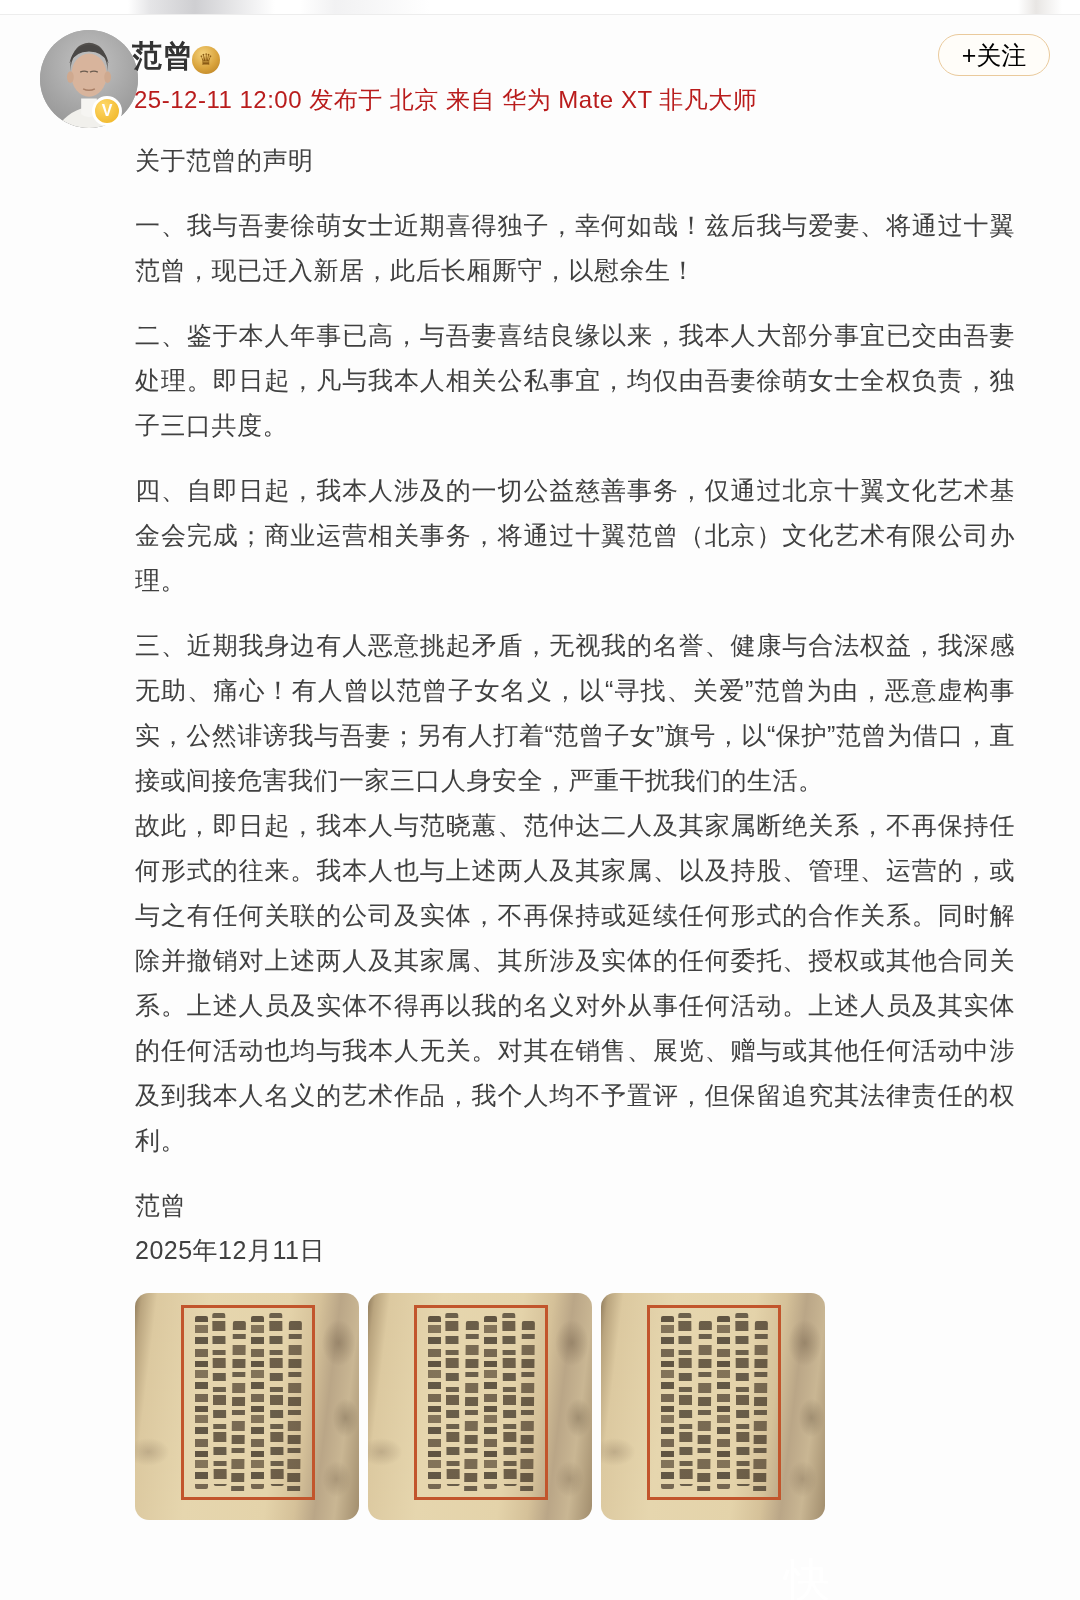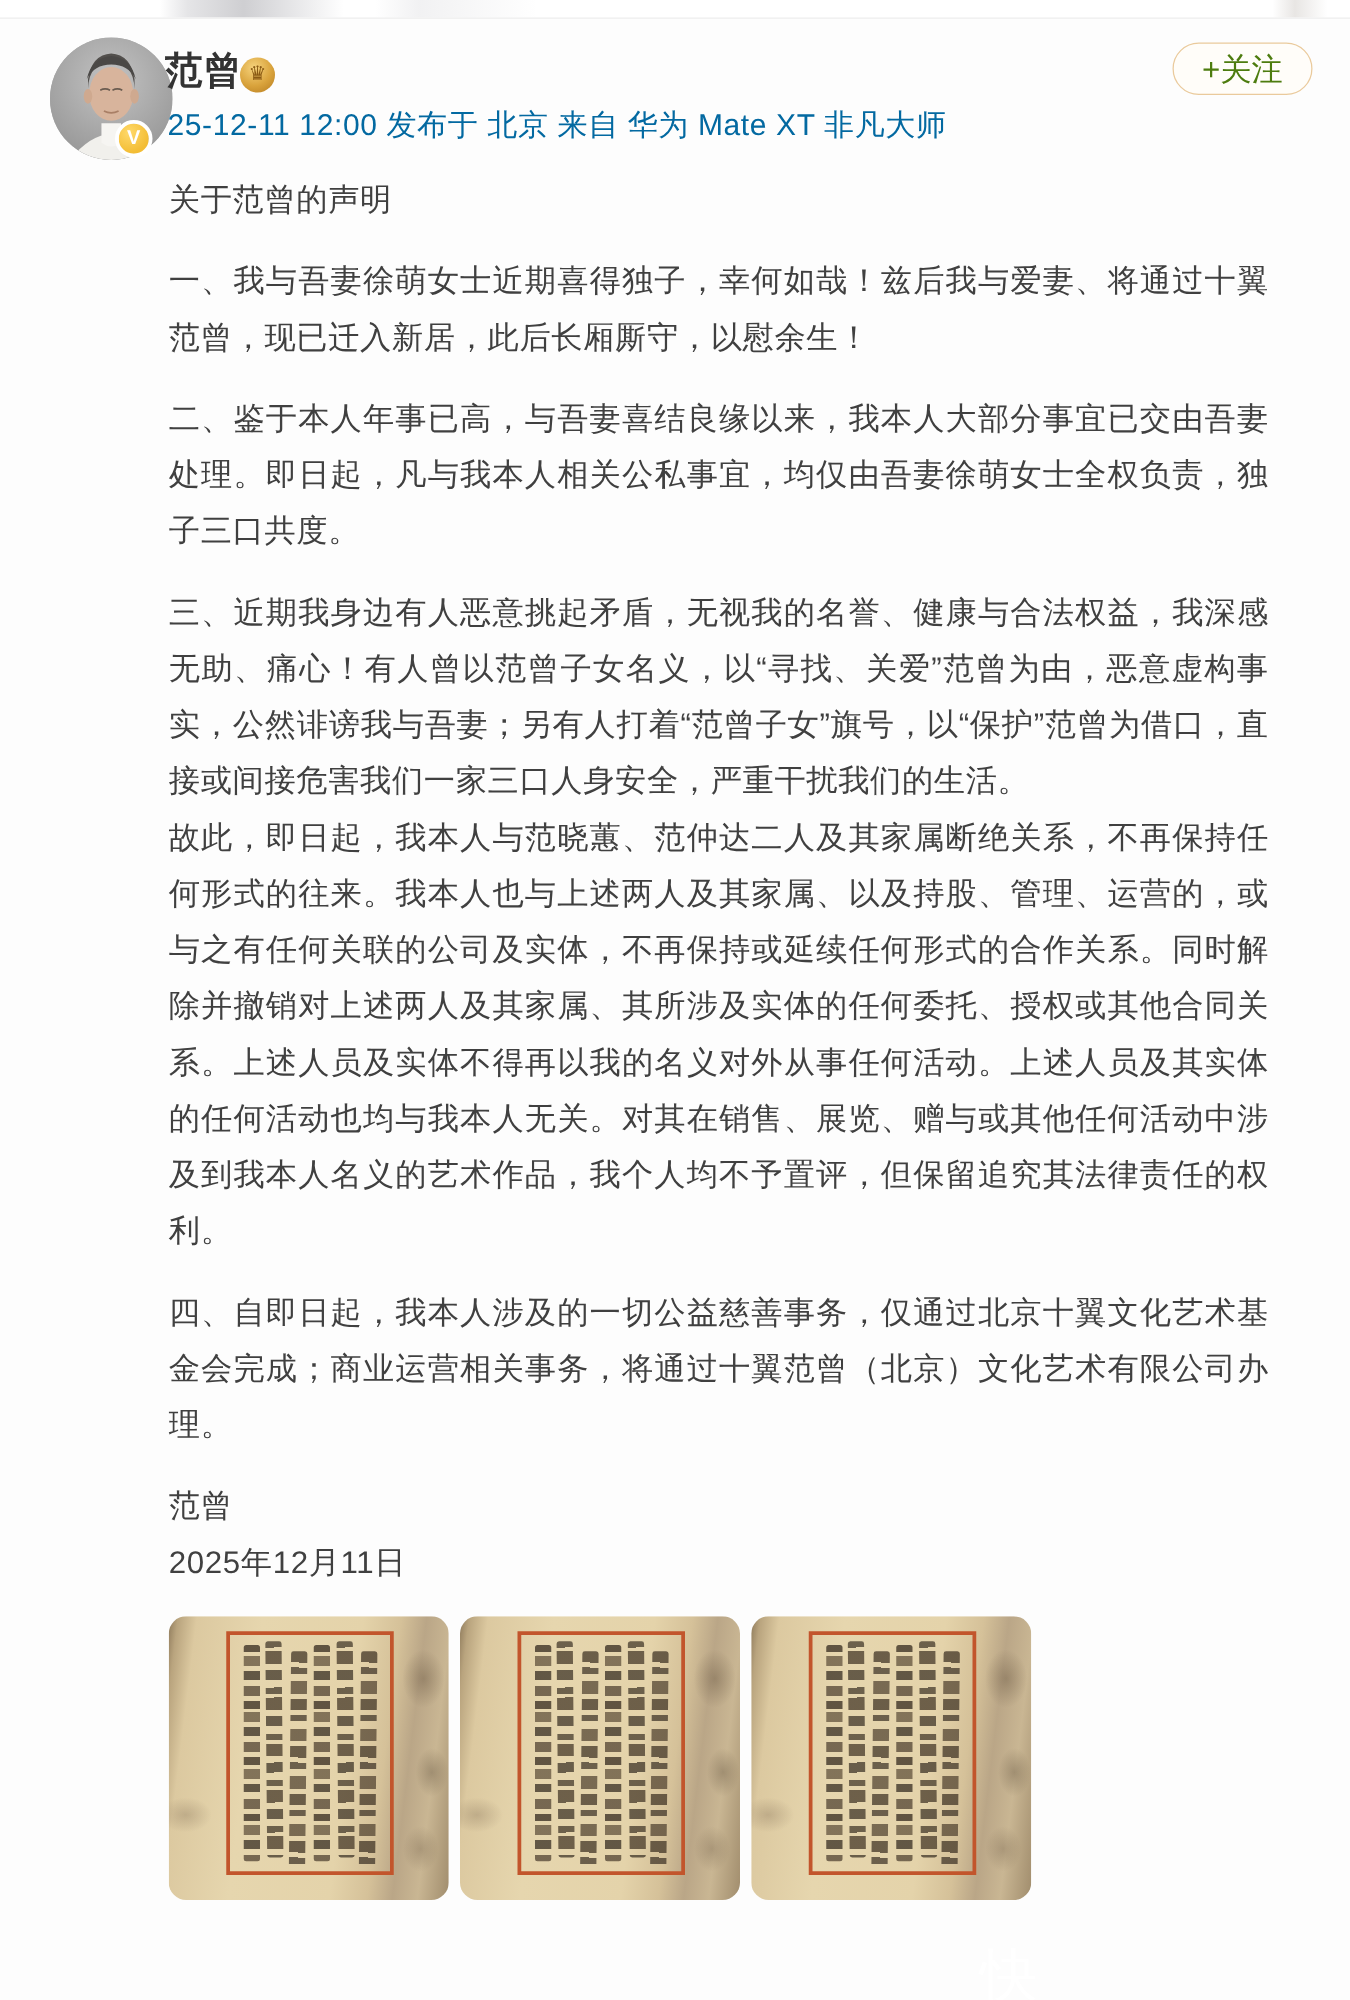--- a/index.html
+++ b/index.html
@@ -36,27 +36,27 @@
     font-size:30px;font-weight:bold;color:#333;letter-spacing:1px;
   }
   .crown-badge{
     position:absolute;left:192px;top:46px;width:28px;height:28px;border-radius:50%;
     background:radial-gradient(circle at 40% 30%, #f6d37c, #d9a33c 55%, #b97f22 95%);
     display:flex;align-items:center;justify-content:center;
     color:#8a5a14;font-size:16px;line-height:1;
   }
   .post-meta{
     position:absolute;left:134px;top:84px;
-    font-size:24px;color:#0369a1;letter-spacing:.5px;white-space:nowrap;
+    font-size:24px;color:#b91c1c;letter-spacing:.5px;white-space:nowrap;
   }
   .follow-btn{
     position:absolute;left:938px;top:34px;width:112px;height:42px;box-sizing:border-box;
     border:1px solid #eaca9c;border-radius:21px;background:#fffdf9;
     display:flex;align-items:center;justify-content:center;
-    color:#4d7c0f;font-size:25px;cursor:pointer;
+    color:#000000;font-size:25px;cursor:pointer;
   }
   
   .article{
     position:absolute;left:135px;top:126px;width:880px;
     font-size:25px;line-height:45px;color:#404040;
     letter-spacing:.5px;text-align:justify;
   }
   .article p{margin:12px 0 20px 0;}
   .article .cont{display:block;}
   
@@ -136,25 +136,25 @@
 <div class="crown-badge">♛</div>
 
 <div class="post-meta">25-12-11 12:00 发布于 北京 来自 华为 Mate XT 非凡大师</div>
 
 <div class="follow-btn">+关注</div>
 
 <div class="article">
   <p>关于范曾的声明</p>
   <p>一、我与吾妻徐萌女士近期喜得独子，幸何如哉！兹后我与爱妻、将通过十翼范曾，现已迁入新居，此后长厢厮守，以慰余生！</p>
   <p>二、鉴于本人年事已高，与吾妻喜结良缘以来，我本人大部分事宜已交由吾妻处理。即日起，凡与我本人相关公私事宜，均仅由吾妻徐萌女士全权负责，独子三口共度。</p>
+  <p>四、自即日起，我本人涉及的一切公益慈善事务，仅通过北京十翼文化艺术基金会完成；商业运营相关事务，将通过十翼范曾（北京）文化艺术有限公司办理。</p>
   <p>
     <span class="cont">三、近期我身边有人恶意挑起矛盾，无视我的名誉、健康与合法权益，我深感无助、痛心！有人曾以范曾子女名义，以“寻找、关爱”范曾为由，恶意虚构事实，公然诽谤我与吾妻；另有人打着“范曾子女”旗号，以“保护”范曾为借口，直接或间接危害我们一家三口人身安全，严重干扰我们的生活。</span>
     <span class="cont">故此，即日起，我本人与范晓蕙、范仲达二人及其家属断绝关系，不再保持任何形式的往来。我本人也与上述两人及其家属、以及持股、管理、运营的，或与之有任何关联的公司及实体，不再保持或延续任何形式的合作关系。同时解除并撤销对上述两人及其家属、其所涉及实体的任何委托、授权或其他合同关系。上述人员及实体不得再以我的名义对外从事任何活动。上述人员及其实体的任何活动也均与我本人无关。对其在销售、展览、赠与或其他任何活动中涉及到我本人名义的艺术作品，我个人均不予置评，但保留追究其法律责任的权利。</span>
   </p>
-  <p>四、自即日起，我本人涉及的一切公益慈善事务，仅通过北京十翼文化艺术基金会完成；商业运营相关事务，将通过十翼范曾（北京）文化艺术有限公司办理。</p>
   <p>
     <span class="cont">范曾</span>
     <span class="cont">2025年12月11日</span>
   </p>
   <div class="image-grid">
       <div class="tile">
         <div class="sheet">
           <i></i>
           <i></i>
           <i></i>

